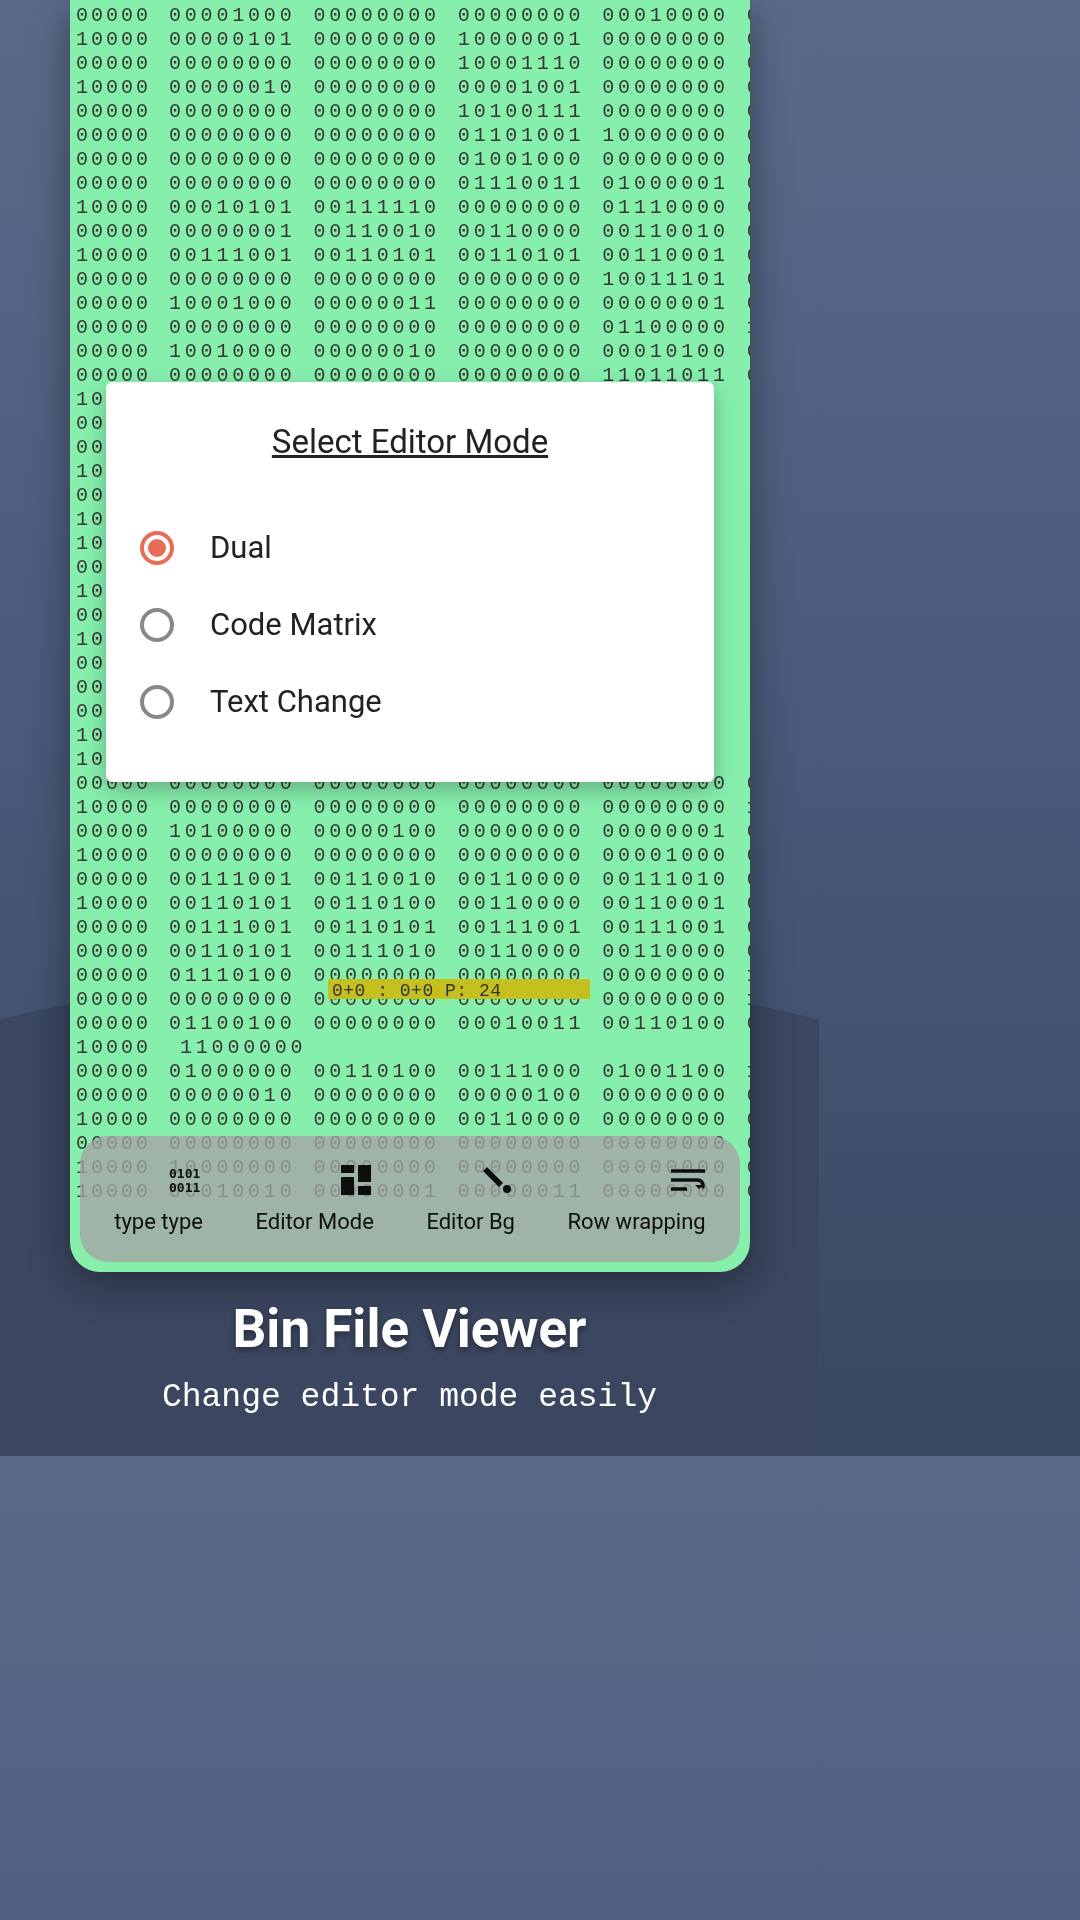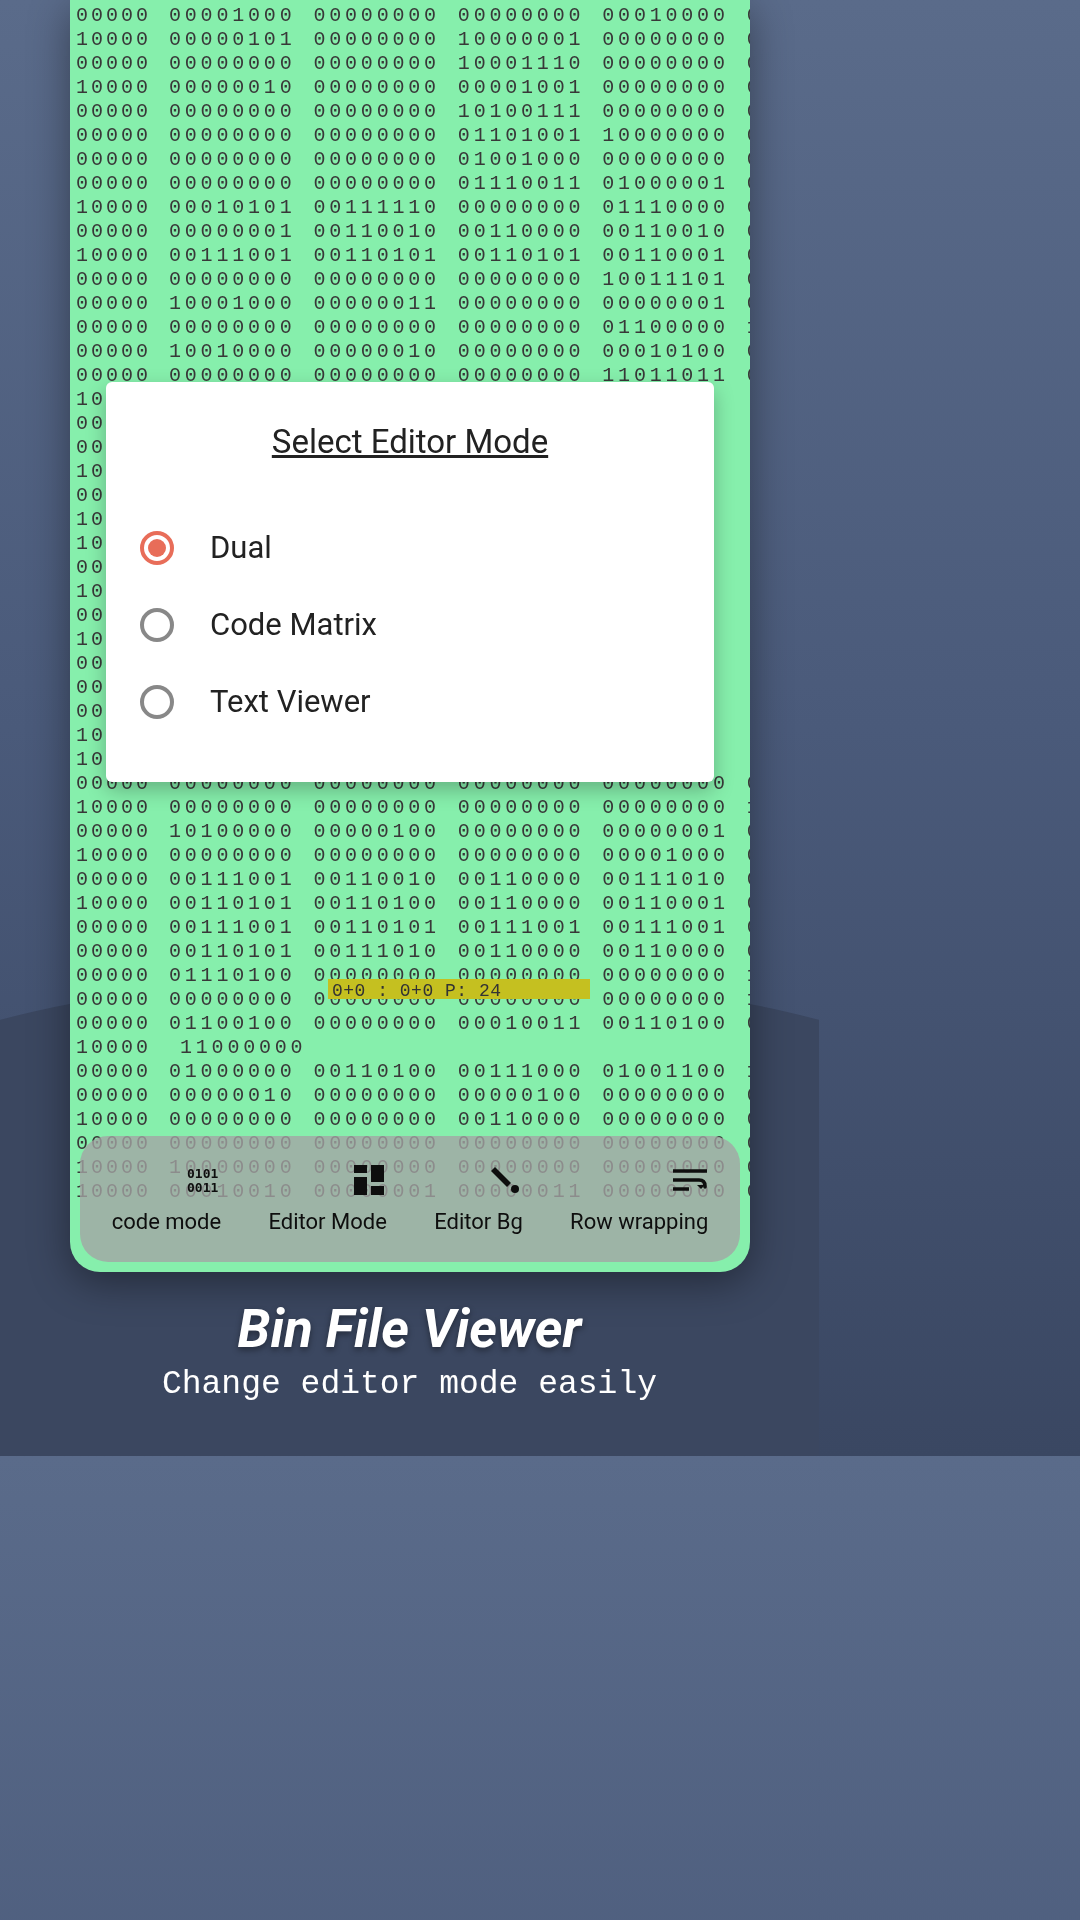--- a/index.html
+++ b/index.html
@@ -152,22 +152,21 @@
     left: 0;
     right: 0;
     top: 1298px;
     text-align: center;
     color: #fff;
   }
   .promo h1 {
     font-size: 53px;
     font-weight: 700;
     text-shadow: 0 3px 6px rgba(0,0,0,0.4);
-    margin-bottom: 6px;
-    font-style: italic;
+    margin-bottom: 19px;
   }
   .promo p {
     font-size: 33px;
     font-weight: 400;
     font-family: Liberation Mono, monospace;
   }
 </style>
 </head>
 <body>
 
@@ -180,21 +179,21 @@
   <div class="highlight-bar">0+0 : 0+0 P: 24</div>
 
   <div class="bottom-bar">
     <div class="nav-item">
       <div class="nav-icon">
         <svg width="32" height="28" viewBox="0 0 32 28">
             <text x="0" y="12" font-size="13" font-family="monospace" font-weight="bold" fill="#111">0101</text>
             <text x="0" y="26" font-size="13" font-family="monospace" font-weight="bold" fill="#111">0011</text>
           </svg>
       </div>
-      <span>code mode</span>
+      <span>type type</span>
     </div>
     <div class="nav-item">
       <div class="nav-icon">
         <svg width="30" height="30" viewBox="0 0 30 30" fill="#111">
             <rect x="0" y="0" width="13" height="8"></rect>
             <rect x="17" y="0" width="13" height="17"></rect>
             <rect x="0" y="12" width="13" height="18"></rect>
             <rect x="17" y="21" width="13" height="9"></rect>
           </svg>
       </div>
@@ -228,21 +227,21 @@
       <div class="radio-row">
         <div class="radio selected"></div>
         <div class="radio-label">Dual</div>
       </div>
       <div class="radio-row">
         <div class="radio"></div>
         <div class="radio-label">Code Matrix</div>
       </div>
       <div class="radio-row">
         <div class="radio"></div>
-        <div class="radio-label">Text Viewer</div>
+        <div class="radio-label">Text Change</div>
       </div>
     </div>
   </div>
 
 </div>
 
 <div class="promo">
   <h1>Bin File Viewer</h1>
   <p>Change editor mode easily</p>
 </div>

